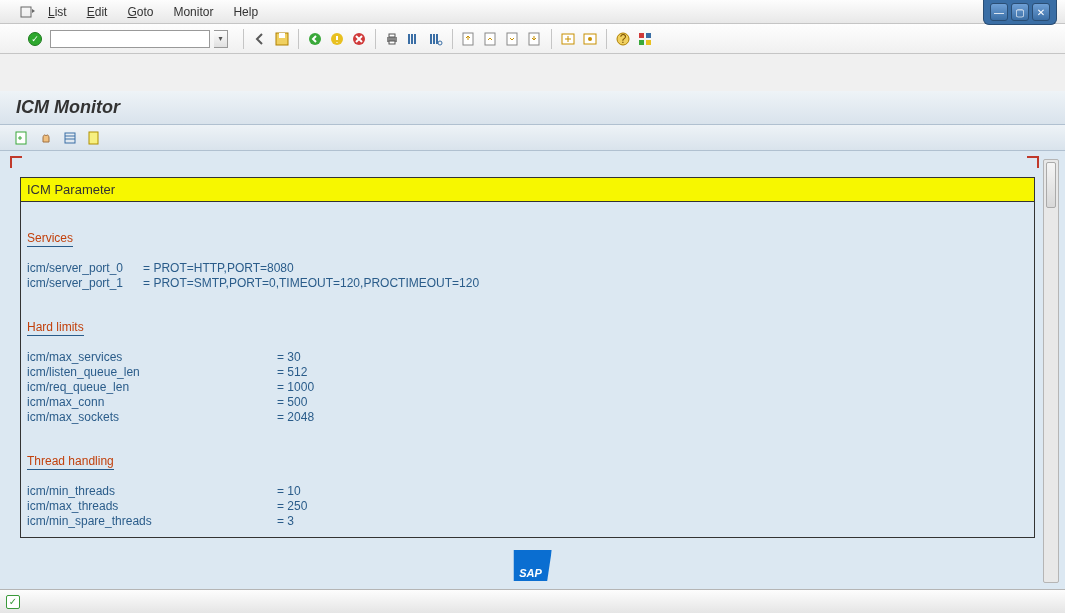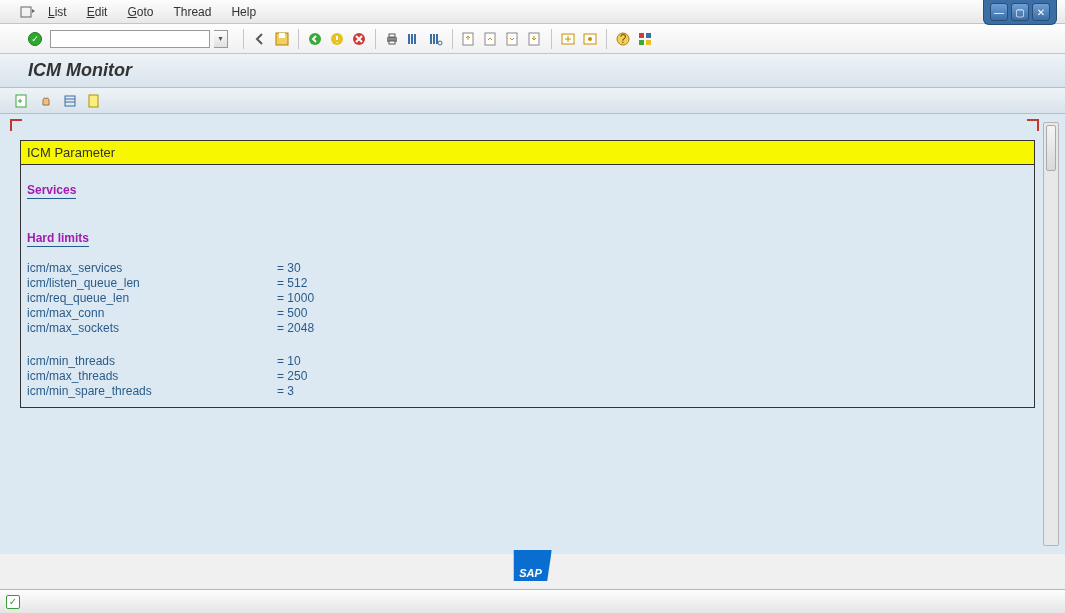--- a/index.html
+++ b/index.html
@@ -14,35 +14,35 @@
 .winbtn { width: 18px; height: 18px; background: linear-gradient(#6fa0d6, #3a6ea5); border: 1px solid #2a4e75; border-radius: 3px; display: flex; align-items: center; justify-content: center; color: #fff; font-size: 10px; }
 
 .toolbar { background: linear-gradient(#fefefe, #f0f0f0); height: 30px; border-bottom: 1px solid #c5c5c5; display: flex; align-items: center; padding-left: 28px; gap: 4px; }
 .check-ico { width: 14px; height: 14px; background: #2ea82e; border-radius: 50%; border: 1px solid #1f7a1f; display: flex; align-items: center; justify-content: center; color: #fff; font-size: 9px; margin-right: 4px; }
 .cmd-input { width: 160px; height: 18px; border: 1px solid #999; background: #fff; }
 .cmd-drop { width: 14px; height: 18px; border: 1px solid #999; border-left: none; background: linear-gradient(#fdfdfd,#e0e0e0); display:flex; align-items:center; justify-content:center; font-size:8px; color:#555; margin-right:8px; }
 .sep { width: 1px; height: 20px; background: #c5c5c5; margin: 0 3px; }
 .tbtn { width: 18px; height: 18px; display: flex; align-items: center; justify-content: center; cursor: pointer; }
 .tbtn svg { width: 16px; height: 16px; }
 
-.title-area { background: linear-gradient(#eef3f7, #d9e3ec); padding: 6px 28px; border-bottom: 1px solid #b0c0d0; }
+.title-area { background: linear-gradient(#eef3f7, #d9e3ec); padding: 6px 16px; border-bottom: 1px solid #b0c0d0; margin-top: 37px; }
 .title-text { font-size: 18px; font-weight: bold; font-style: italic; color: #333; }
 
 .sub-toolbar { background: linear-gradient(#eef3f7, #d9e3ec); height: 26px; display: flex; align-items: center; padding-left: 14px; gap: 8px; border-bottom: 1px solid #b0c0d0; }
 .sub-toolbar .tbtn { width:16px; height:16px; }
 
 .content-wrap { position: relative; background: #dce8f2; height: 440px; padding: 10px 30px 8px 20px; }
 .corner-tl, .corner-tr { position:absolute; width:12px; height:12px; }
 .corner-tl { top:5px; left:10px; border-top:2px solid #c0392b; border-left:2px solid #c0392b; }
 .corner-tr { top:5px; right:26px; border-top:2px solid #c0392b; border-right:2px solid #c0392b; }
 
 .report-box { background: #dce8f2; border: 1px solid #333; margin-top: 16px; }
 .rpt-header { background: #f7f700; padding: 4px 6px; border-bottom: 1px solid #333; font-size: 13px; color:#333; }
 .rpt-body { padding: 10px 6px 8px; color: #2a5c8a; font-family: 'Arial', sans-serif; font-size: 14px; }
-.sect-title { margin-top: 8px; color:#a21caf;font-weight:bold; }
+.sect-title { margin-top: 19px; color:#c2410c; }
 .sect-uline { display:inline-block; border-bottom:1px solid #2a5c8a; padding-bottom:1px; margin-bottom:6px; }
 .param-row { white-space: pre; line-height: 1.25; }
 
 .scroll-v { position:absolute; top:8px; right:6px; width:16px; bottom:8px; background:#e8e8e8; border:1px solid #b5b5b5; border-radius:2px; }
 .scroll-v .thumb { position:absolute; top:2px; left:2px; right:2px; height:46px; background:linear-gradient(#f5f5f5,#d8d8d8); border:1px solid #aaa; border-radius:2px; }
 
 .statusbar { position:absolute; left:0; right:0; bottom:0; height:24px; background:linear-gradient(#fdfdfd,#e5e5e5); border-top:1px solid #b5b5b5; display:flex; align-items:center; padding-left:6px; }
 .status-ok { width:14px; height:14px; background:#fff; border:1px solid #3a9a3a; display:flex; align-items:center; justify-content:center; color:#3a9a3a; font-size:10px; margin-right:4px; border-radius:2px; }
 .status-text { background:#fff; border:1px solid #c5c5c5; padding:2px 6px; font-size:12px; }
 .sap-logo { position:absolute; left:50%; transform:translateX(-50%); bottom:32px; background:#0a6ed1; color:#fff; font-weight:bold; font-style:italic; font-size:11px; padding:17px 10px 2px 6px; clip-path: polygon(0 0, 100% 0, 88% 100%, 0 100%); }
@@ -53,21 +53,21 @@
 <div class="menubar">
   <span class="menu-icon">
     <svg viewBox="0 0 16 16">
         <rect x="1" y="3" width="10" height="10" fill="none" stroke="#666"></rect>
         <path d="M12 5 L15 7 L12 9 Z" fill="#666"></path>
       </svg>
   </span>
   <span class="menu-item"><span class="uline">L</span><span></span><span>ist</span></span>
   <span class="menu-item"><span class="uline">E</span><span>dit</span></span>
   <span class="menu-item"><span class="uline">G</span><span>oto</span></span>
-  <span class="menu-item">Thread</span>
+  <span class="menu-item">Monitor</span>
   <span class="menu-item">Help</span>
 
   <div class="window-controls">
     <div class="winbtn">—</div>
     <div class="winbtn">▢</div>
     <div class="winbtn">✕</div>
   </div>
 </div>
 
 <div class="toolbar">
@@ -211,31 +211,34 @@
 <div class="content-wrap">
   <div class="corner-tl"></div>
   <div class="corner-tr"></div>
 
   <div class="report-box">
     <div class="rpt-header">ICM Parameter</div>
     <div class="rpt-body">
 
       <div class="sect-title"><span class="sect-uline">Services</span></div>
       <div style="height:8px"></div>
+      <div class="param-row"><span>icm/server_port_0</span>      <span>=</span> <span>PROT=HTTP,PORT=8080</span></div>
+      <div class="param-row"><span>icm/server_port_1</span>      <span>=</span> <span>PROT=SMTP,PORT=0,TIMEOUT=120,PROCTIMEOUT=120</span></div>
 
       <div style="height:10px"></div>
       <div class="sect-title"><span class="sect-uline">Hard limits</span></div>
       <div style="height:8px"></div>
       <div class="param-row"><span style="display:inline-block;width:250px">icm/max_services</span><span>=</span> <span>30</span></div>
       <div class="param-row"><span style="display:inline-block;width:250px">icm/listen_queue_len</span><span>=</span> <span>512</span></div>
       <div class="param-row"><span style="display:inline-block;width:250px">icm/req_queue_len</span><span>=</span> <span>1000</span></div>
       <div class="param-row"><span style="display:inline-block;width:250px">icm/max_conn</span><span>=</span> <span>500</span></div>
       <div class="param-row"><span style="display:inline-block;width:250px">icm/max_sockets</span><span>=</span> <span>2048</span></div>
 
       <div style="height:10px"></div>
+      <div class="sect-title"><span class="sect-uline">Thread handling</span></div>
       <div style="height:8px"></div>
       <div class="param-row"><span style="display:inline-block;width:250px">icm/min_threads</span><span>=</span> <span>10</span></div>
       <div class="param-row"><span style="display:inline-block;width:250px">icm/max_threads</span><span>=</span> <span>250</span></div>
       <div class="param-row"><span style="display:inline-block;width:250px">icm/min_spare_threads</span><span>=</span> <span>3</span></div>
 
     </div>
   </div>
 
   <div class="scroll-v">
     <div class="thumb"></div>

